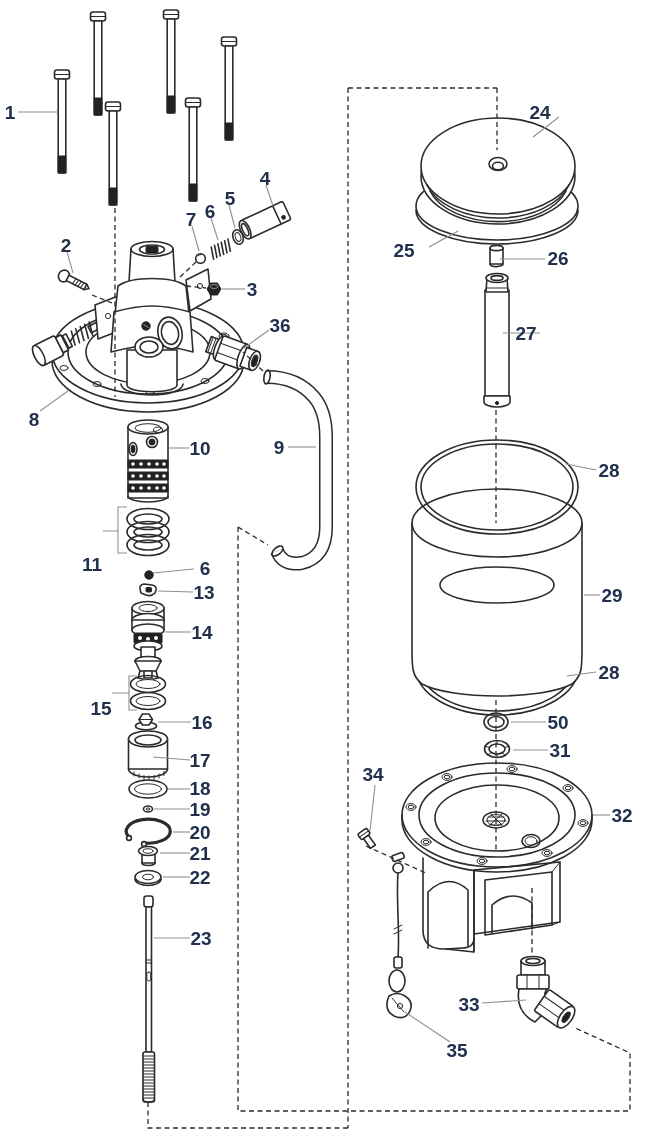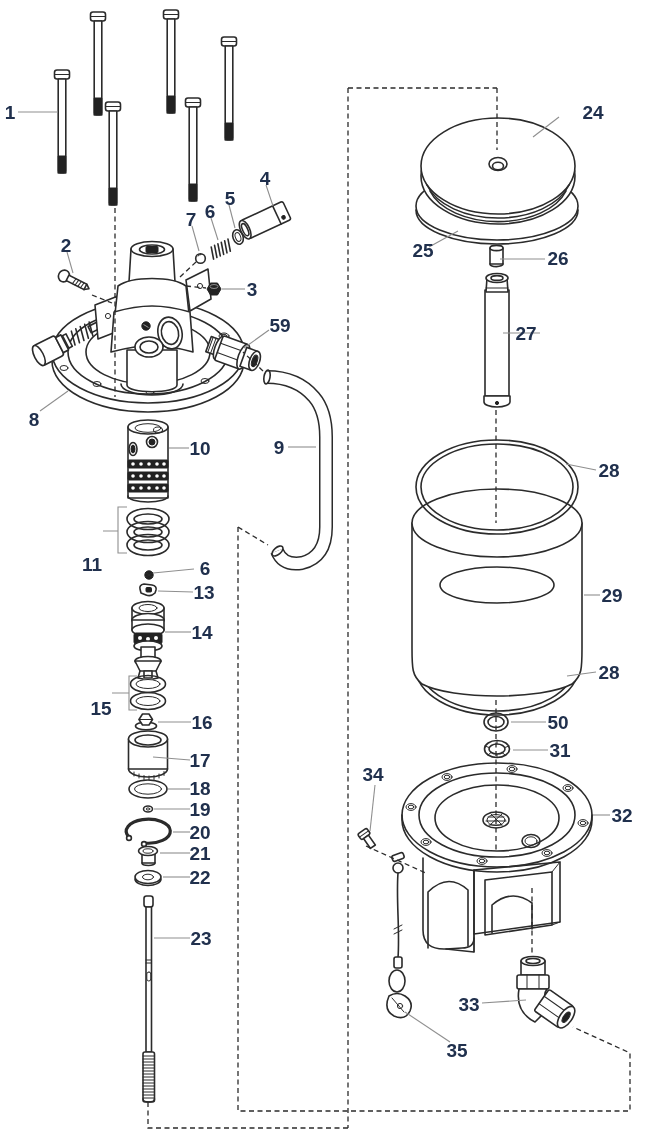--- a/index.html
+++ b/index.html
@@ -450,28 +450,28 @@
   <span class="lbl" style="left:202px;top:632px">14</span>
   <span class="lbl" style="left:101px;top:708px">15</span>
   <span class="lbl" style="left:202px;top:722px">16</span>
   <span class="lbl" style="left:200px;top:760px">17</span>
   <span class="lbl" style="left:200px;top:788px">18</span>
   <span class="lbl" style="left:200px;top:809px">19</span>
   <span class="lbl" style="left:200px;top:832px">20</span>
   <span class="lbl" style="left:200px;top:853px">21</span>
   <span class="lbl" style="left:200px;top:877px">22</span>
   <span class="lbl" style="left:201px;top:938px">23</span>
-  <span class="lbl" style="left:593px;top:112px">24</span>
-  <span class="lbl" style="left:423px;top:250px">25</span>
+  <span class="lbl" style="left:540px;top:112px">24</span>
+  <span class="lbl" style="left:404px;top:250px">25</span>
   <span class="lbl" style="left:558px;top:258px">26</span>
   <span class="lbl" style="left:526px;top:333px">27</span>
   <span class="lbl" style="left:609px;top:470px">28</span>
   <span class="lbl" style="left:612px;top:595px">29</span>
   <span class="lbl" style="left:609px;top:672px">28</span>
   <span class="lbl" style="left:558px;top:722px">50</span>
   <span class="lbl" style="left:560px;top:750px">31</span>
   <span class="lbl" style="left:622px;top:815px">32</span>
   <span class="lbl" style="left:469px;top:1004px">33</span>
   <span class="lbl" style="left:373px;top:774px">34</span>
   <span class="lbl" style="left:457px;top:1050px">35</span>
-  <span class="lbl" style="left:280px;top:325px">59</span>
+  <span class="lbl" style="left:280px;top:325px">36</span>
 </div>
 </div>
 
 </body></html>

